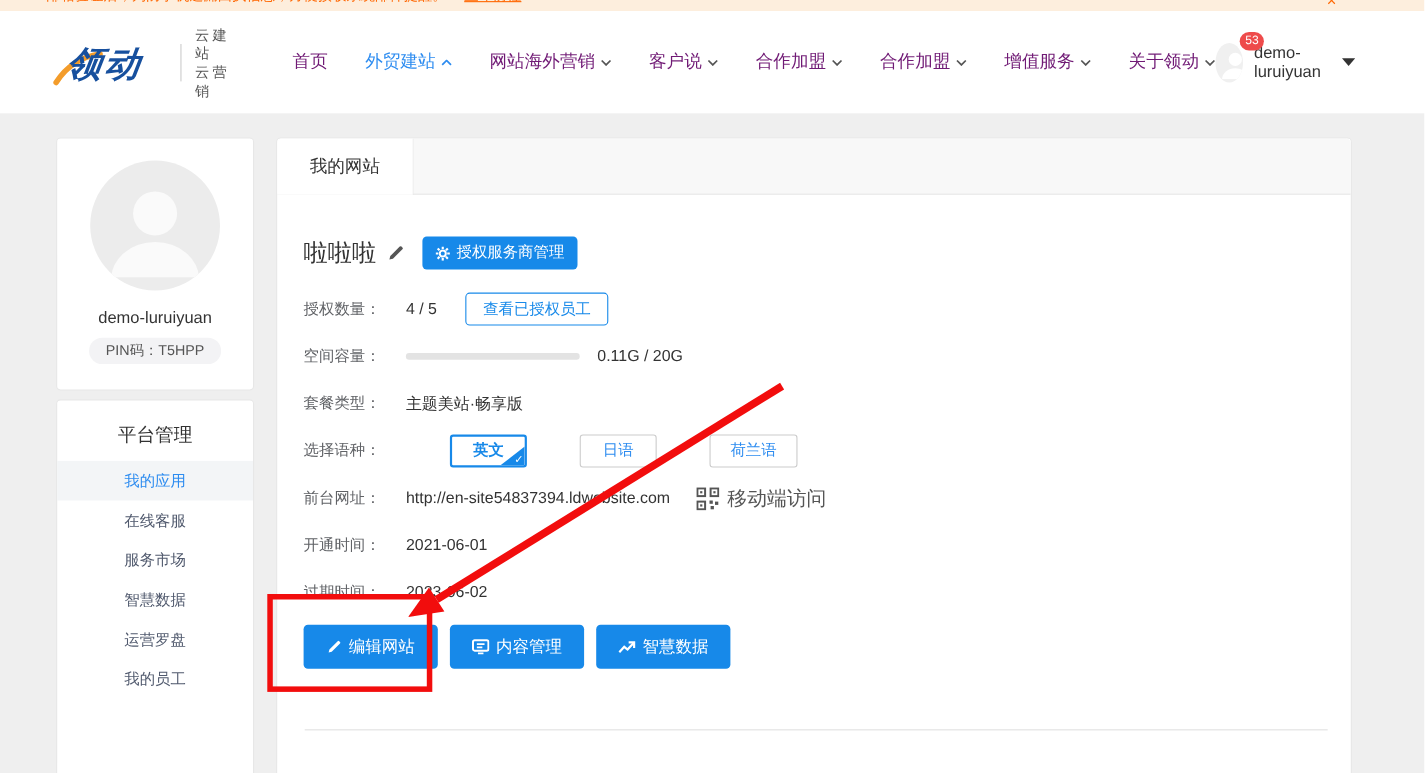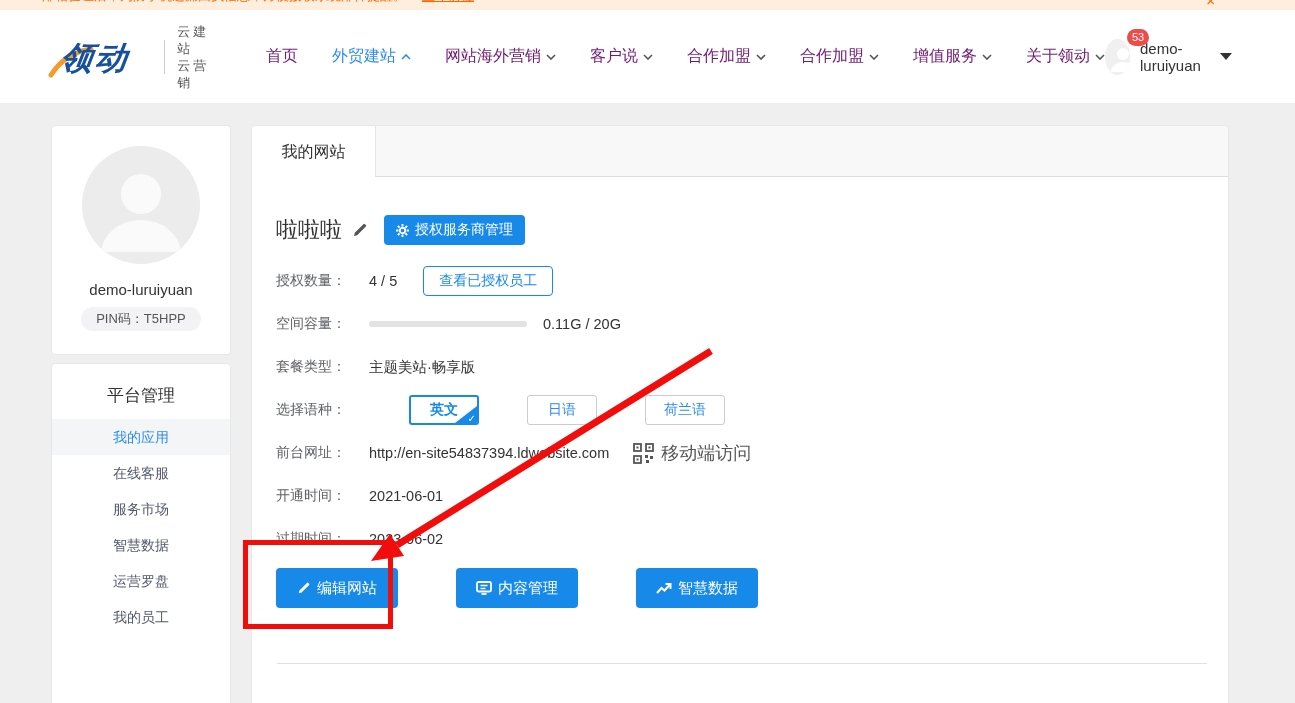--- a/index.html
+++ b/index.html
@@ -98,21 +98,21 @@
     background:#fff; border:1px solid #ccc; border-radius:3px; color:#2d8cf0;
     font-size:14px; cursor:pointer; font-family:inherit; overflow:hidden;margin-left:40px;
   }
   .lang-btn.selected { border:2px solid #1789e9; color:#1789e9; font-weight:bold; }
   .lang-corner { position:absolute; right:0; bottom:0; width:0; height:0; border-style:solid; border-width:0 0 17px 22px; border-color:transparent transparent #1789e9 transparent; }
   .lang-check { position:absolute; right:1px; bottom:-1px; color:#fff; font-size:10px; font-weight:bold; }
 
   .qr-group { display:flex; align-items:center; margin-left:24px; cursor:pointer; }
   .mobile-label { font-size:18px; color:#555; margin-left:7px; }
 
-  .actions-row { margin-top:14px; display:flex;gap:47px; }
+  .actions-row { margin-top:14px; display:flex; }
   .action-btn { width:122px; height:40px; justify-content:center; font-size:15px; margin-right:11px; }
 
   .bottom-divider { margin-top:55px; margin-left:1px; width:930px; height:1px; background:#e0e0e0; }
 
   
   .anno-rect {
     position:absolute; left:243px; top:540px; width:150px; height:89px;
     border:5px solid #f20d0d; z-index:40; pointer-events:none;
   }
   .anno-arrow { position:absolute; left:0; top:0; z-index:41; pointer-events:none; }

